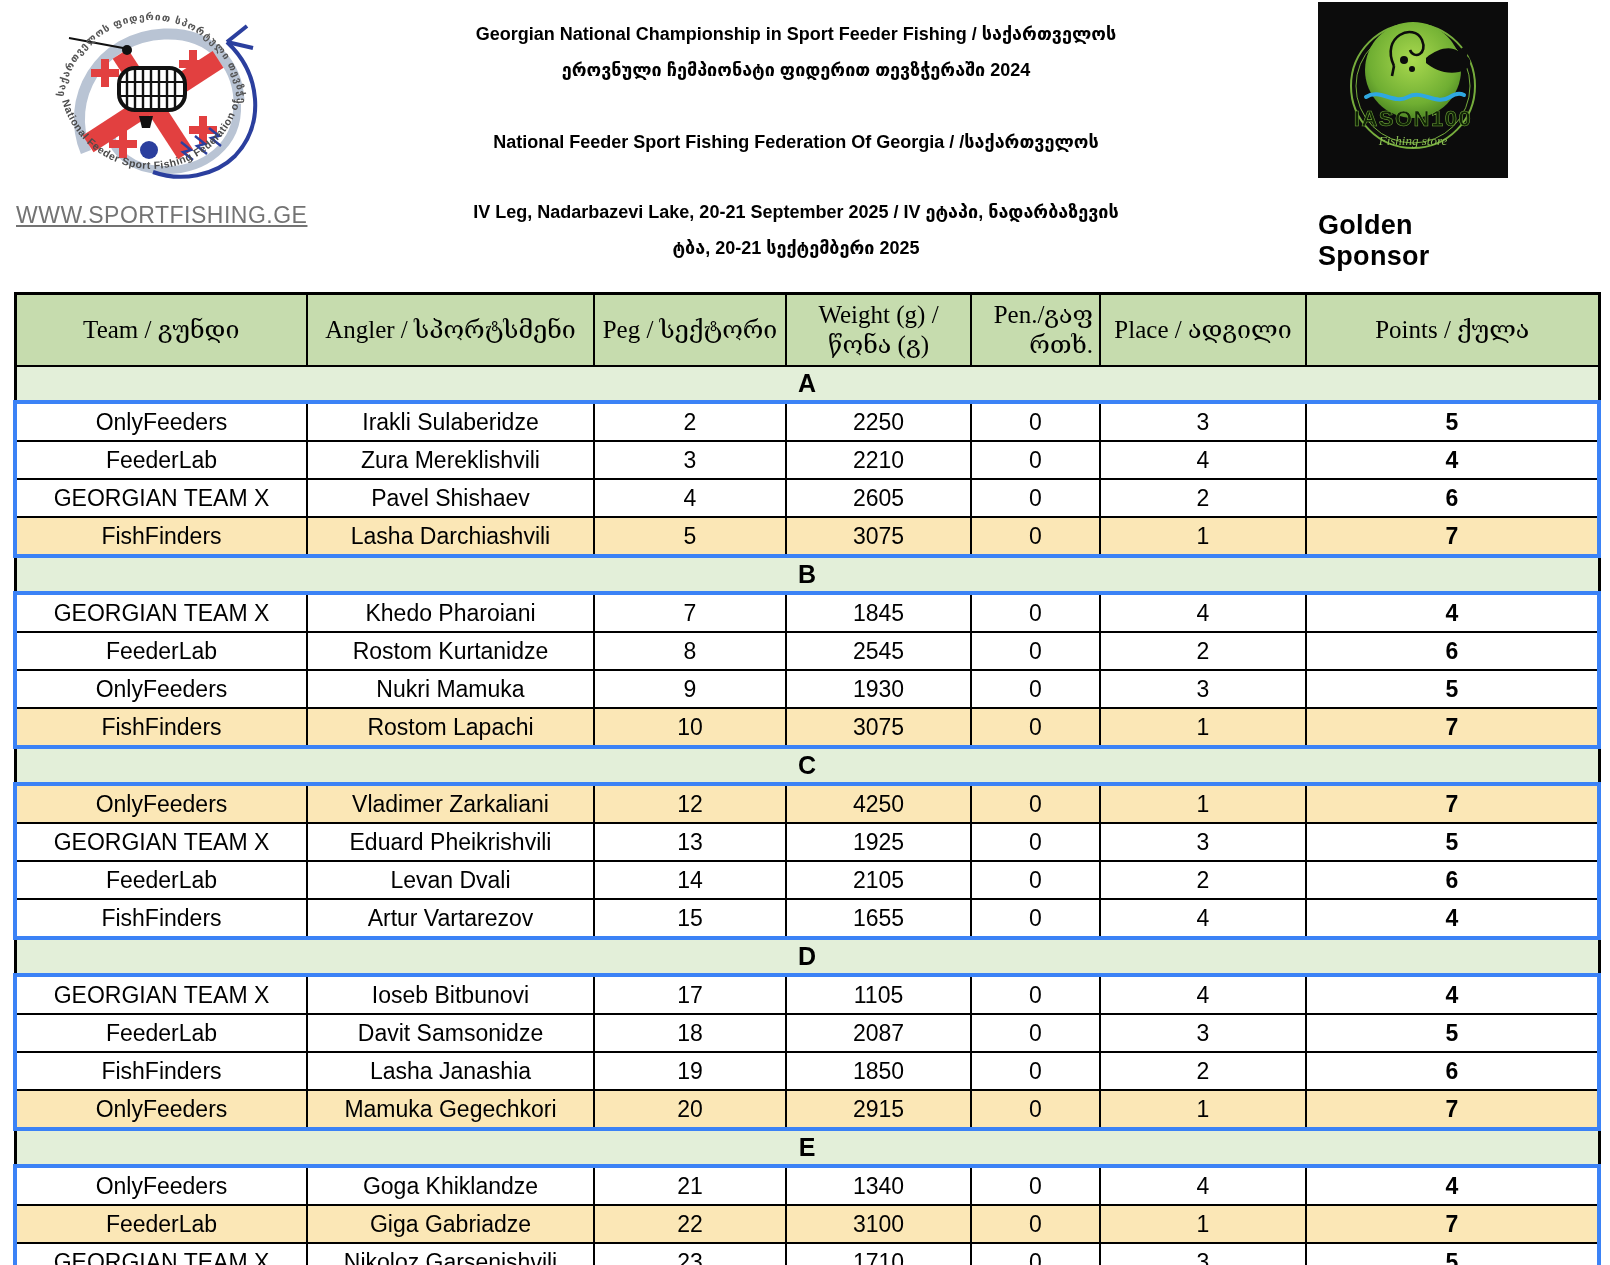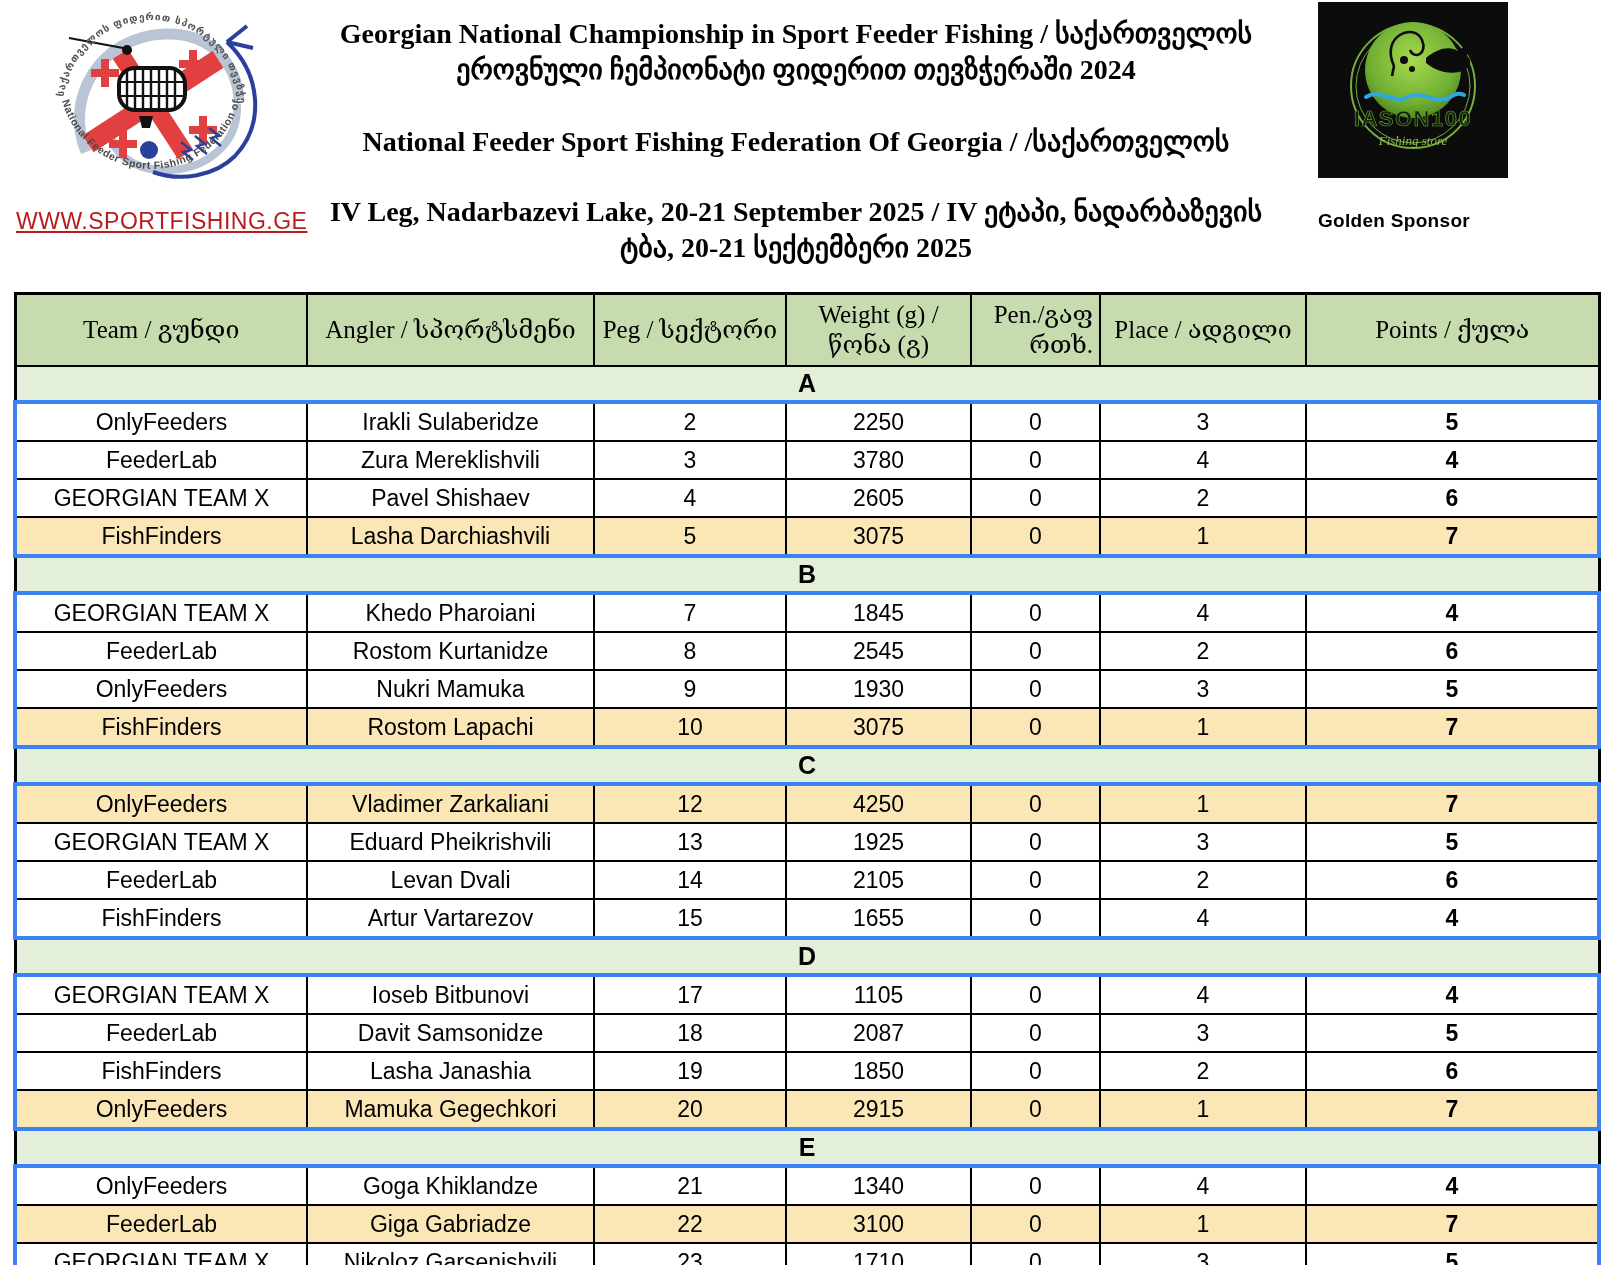--- a/index.html
+++ b/index.html
@@ -2,29 +2,29 @@
 <html><head>
 <meta charset="utf-8">
 <style>
   html,body{margin:0;padding:0;background:#ffffff;}
   body{width:1610px;height:1265px;font-family:"Liberation Sans","DejaVu Sans",sans-serif;color:#000;position:relative;overflow:hidden;}
 
   
   .header{position:relative;height:292px;}
   .logo-block{position:absolute;left:16px;top:4px;width:270px;text-align:center;}
   .logo-block svg{display:block;margin:0 auto;}
-  .website-link{display:inline-block;margin-top:6px;color:#b91c1c;font-size:23px;font-weight:500;text-decoration:underline;letter-spacing:.5px;}
+  .website-link{display:inline-block;margin-top:0;color:#737373;font-size:23px;font-weight:500;text-decoration:underline;letter-spacing:.5px;}
 
   .titles{position:absolute;left:300px;right:318px;top:16px;text-align:center;font-weight:bold;}
-  .title-line{font-size:28px;line-height:36px;font-family:Liberation Serif, serif;}
+  .title-line{font-size:18px;line-height:36px;}
   .group-fed{margin-top:36px;}
   .group-leg{margin-top:34px;}
 
   .sponsor-block{position:absolute;right:96px;top:2px;width:196px;}
-  .sponsor-label{margin-top:28px;font-size:19px;font-weight:bold;letter-spacing:.3px;}
+  .sponsor-label{margin-top:28px;font-size:27px;font-weight:bold;letter-spacing:.3px;}
 
   
   .table-wrap{margin:0 13px;}
   table{width:1584px;border-collapse:collapse;table-layout:fixed;border:3px solid #000;}
   col.c1{width:292px}col.c2{width:287px}col.c3{width:192px}col.c4{width:185px}
   col.c5{width:129px}col.c6{width:206px}col.c7{width:293px}
 
   thead th{
     background:#c6dcae;
     font-family:"Liberation Serif","DejaVu Serif","DejaVu Sans",serif;
@@ -174,21 +174,21 @@
           <td>2</td>
           <td>2250</td>
           <td>0</td>
           <td>3</td>
           <td class="points">5</td>
         </tr>
         <tr>
           <td>FeederLab</td>
           <td>Zura Mereklishvili</td>
           <td>3</td>
-          <td>3780</td>
+          <td>2210</td>
           <td>0</td>
           <td>4</td>
           <td class="points">4</td>
         </tr>
         <tr>
           <td>GEORGIAN TEAM X</td>
           <td>Pavel Shishaev</td>
           <td>4</td>
           <td>2605</td>
           <td>0</td>

